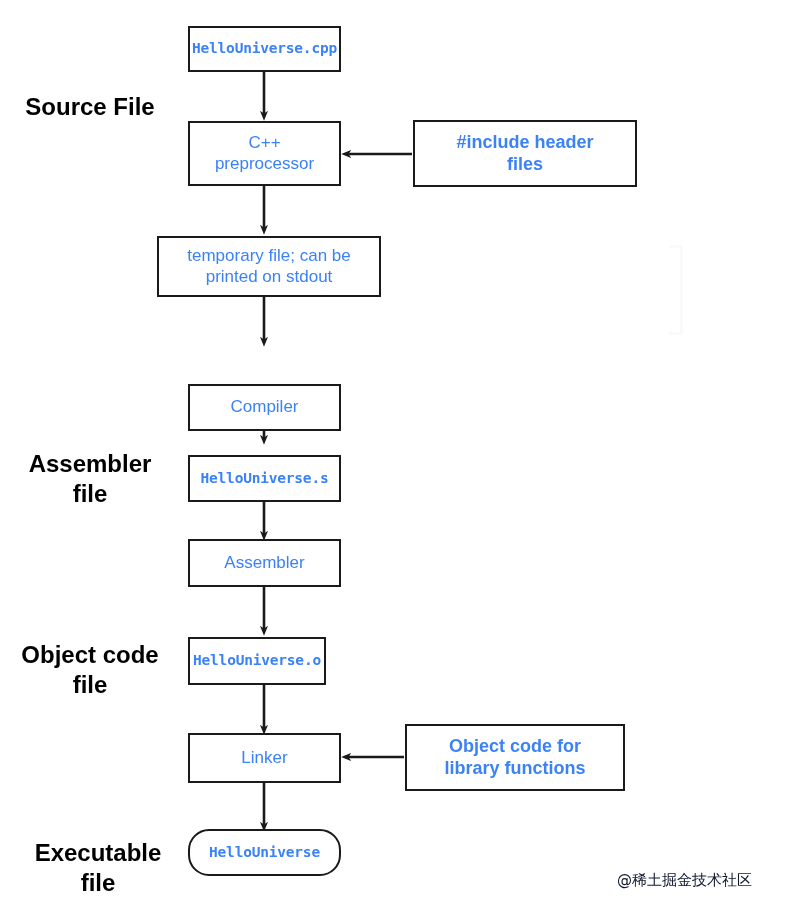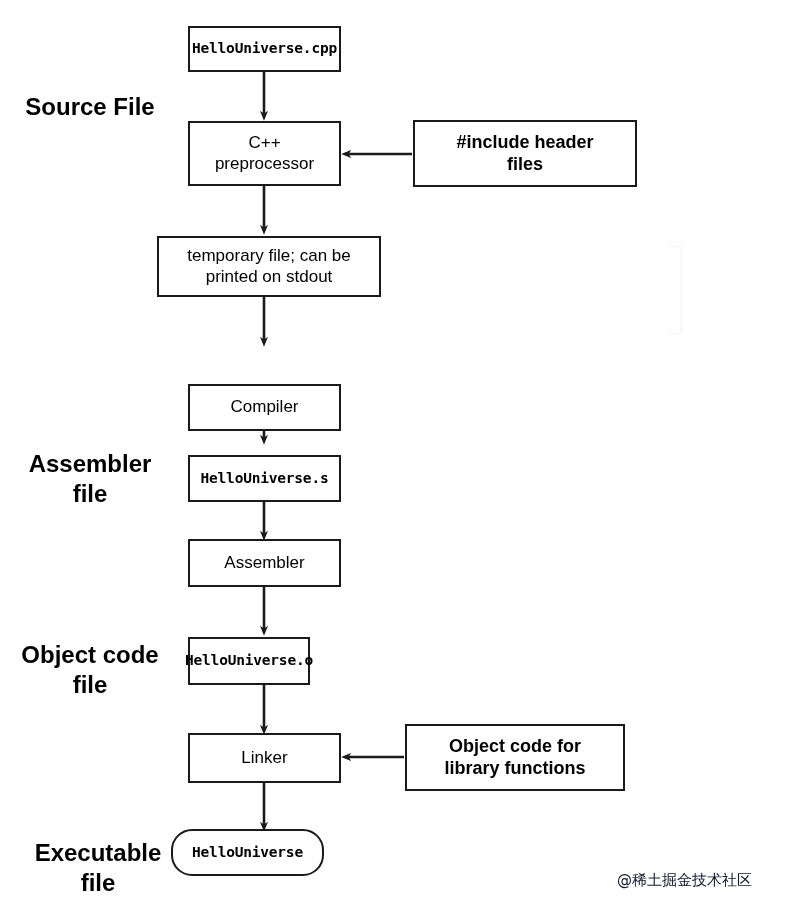--- a/index.html
+++ b/index.html
@@ -25,21 +25,21 @@
   }
   .node {
     position: absolute;
     box-sizing: border-box;
     border: 2px solid #1a1a1a;
     background: #ffffff;
     display: flex;
     align-items: center;
     justify-content: center;
     text-align: center;
-    color: #000000;
+    color: #3b82f6;
     line-height: 1.2;
   }
   .node-proc {
     font-family: "Liberation Sans", sans-serif;
     font-weight: 400;
     font-size: 17px;
   }
   .node-file {
     font-family: "DejaVu Sans Mono", monospace;
     font-weight: 700;
@@ -122,26 +122,26 @@
 
   <div class="node node-proc" style="left:157px; top:236px; width:224px; height:61px; white-space:pre-line;">temporary file; can be
 printed on stdout</div>
 
   <div class="node node-proc" style="left:188px; top:348px; width:153px; height:47px;margin-top:36px;">Compiler</div>
 
   <div class="node node-file" style="left:188px; top:445px; width:153px; height:47px;margin-top:10px;">HelloUniverse.s</div>
 
   <div class="node node-proc" style="left:188px; top:539px; width:153px; height:48px;">Assembler</div>
 
-  <div class="node node-file" style="left:188px; top:637px; width:122px; height:48px;">HelloUniverse.o</div>
+  <div class="node node-file" style="left:188px; top:637px; width:138px; height:48px;">HelloUniverse.o</div>
 
   <div class="node node-proc" style="left:188px; top:733px; width:153px; height:50px;">Linker</div>
 
   <div class="node node-side" style="left:405px; top:724px; width:220px; height:67px; white-space:pre-line;">Object code for
 library functions</div>
 
-  <div class="node node-file" style="left:171px; top:829px; width:153px; height:47px;border-radius:21px;">HelloUniverse</div>
+  <div class="node node-file" style="left:188px; top:829px; width:153px; height:47px;border-radius:21px;">HelloUniverse</div>
 
   <div class="ghost-bracket" style="left:669px; top:245px; width:14px; height:90px;"></div>
 
   <div class="watermark" style="left:617px; top:871px;">@稀土掘金技术社区</div>
 
 </div>
 
 </body></html>

